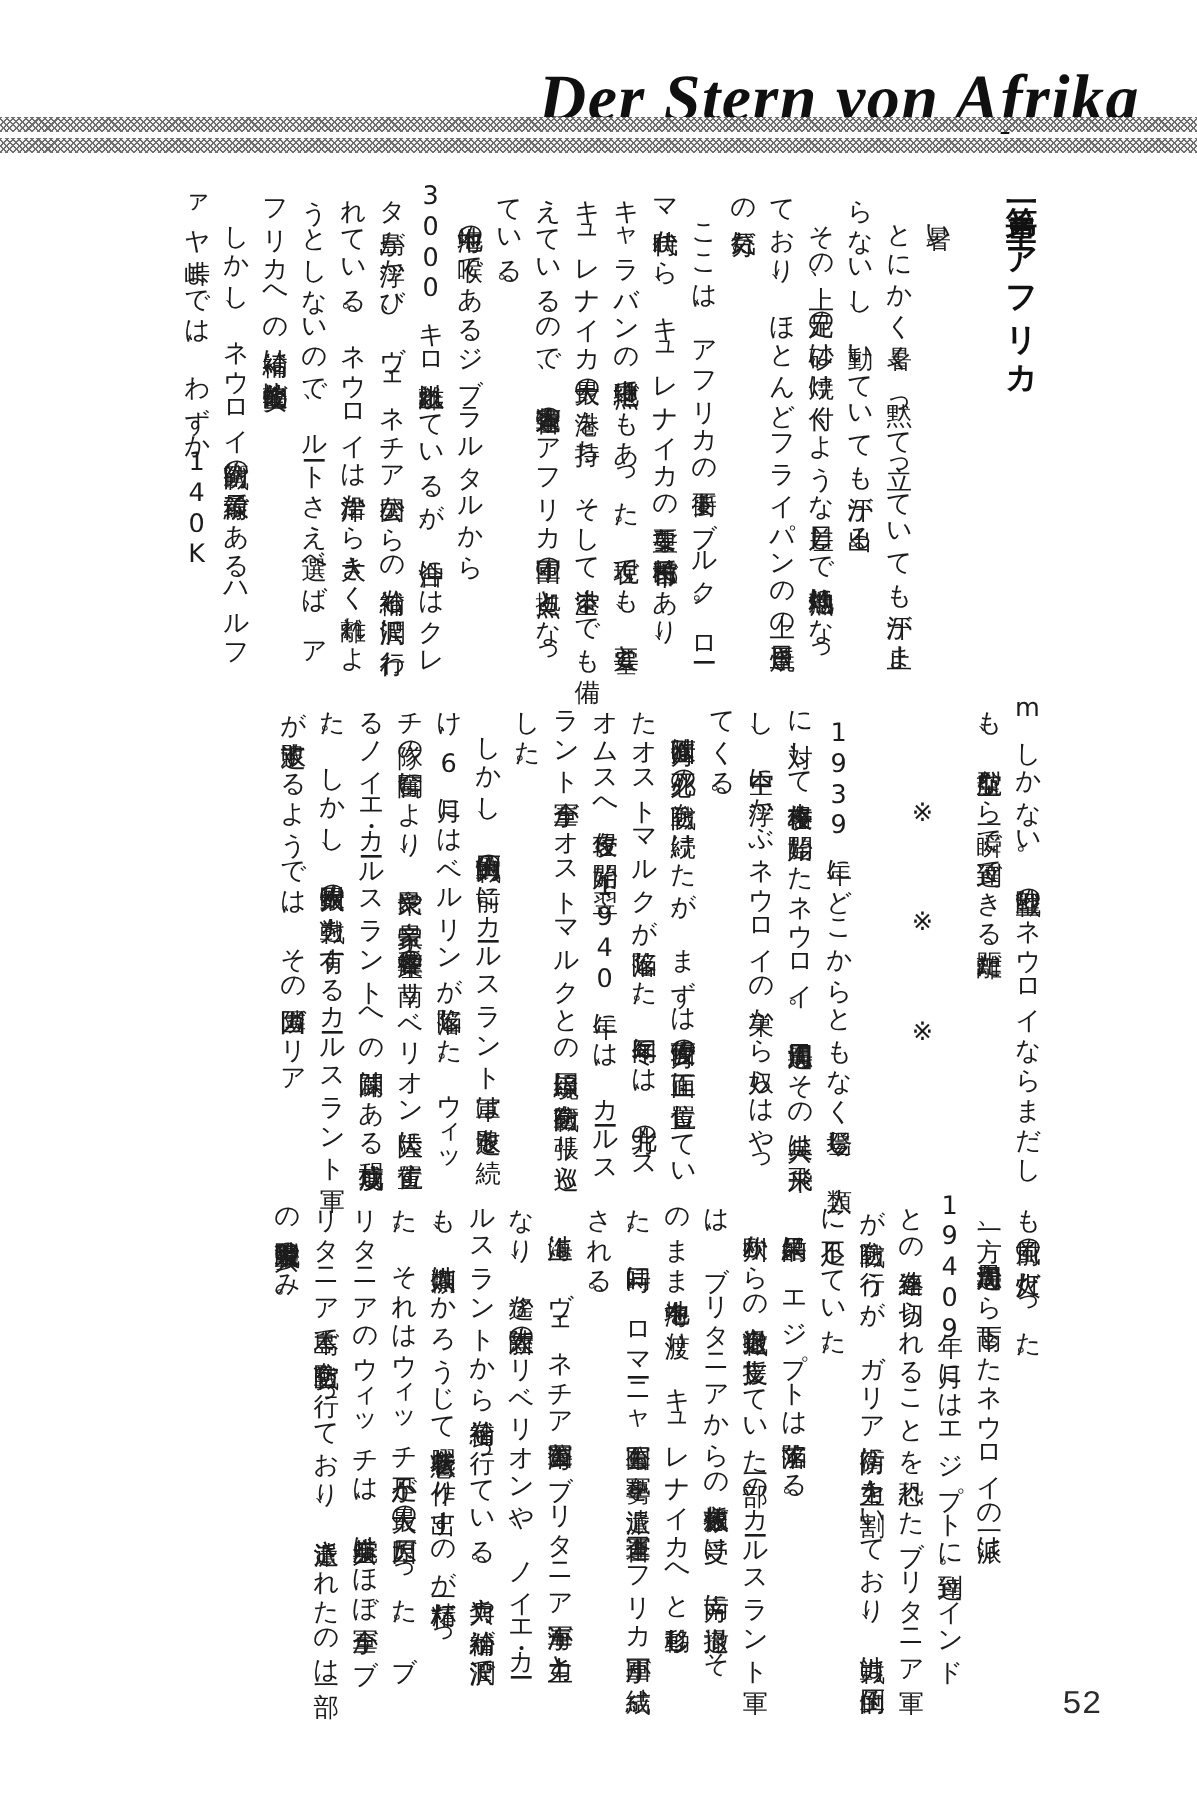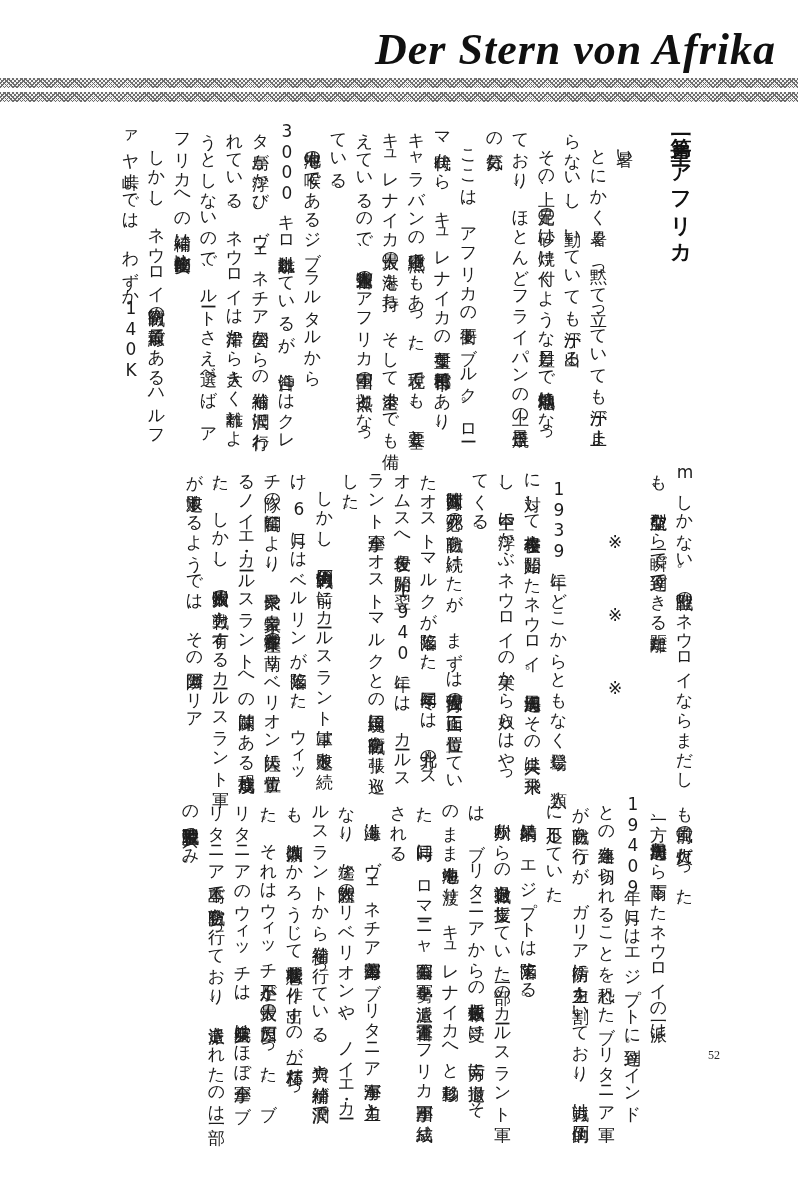--- a/index.html
+++ b/index.html
@@ -11,21 +11,21 @@
     overflow: hidden;
     font-family: "DejaVu Sans", "Liberation Sans", sans-serif;
     color: #1a1a1a;
   }
 
   
   .running-title {
     position: absolute;
     top: 26px;
     right: 22px;
-    margin: 0;
+    margin: 16px;
     font-family: "Liberation Serif", "DejaVu Serif", serif;
     font-style: italic;
     font-weight: bold;
     font-size: 44px;
     line-height: 1.1;
     letter-spacing: 1px;
     color: #101010;
     white-space: nowrap;
   }
   .band {
@@ -76,24 +76,24 @@
     font-weight: bold;
     line-height: 34px;
     letter-spacing: 2px;
     text-indent: 0;
     color: #111111;
   }
 
   
   .page-number {
     position: absolute;
-    top: 1048px;
+    top: 1124px;
     left: 708px;
-    font-family: Liberation Serif, serif;
-    font-size: 12px;
+    font-family: Liberation Mono, monospace;
+    font-size: 22px;
     color: #2b2b2b;
   }
 </style>
 </head>
 <body>
 
 <div class="page">
 
   <h1 class="running-title">Der Stern von Afrika</h1>
 

